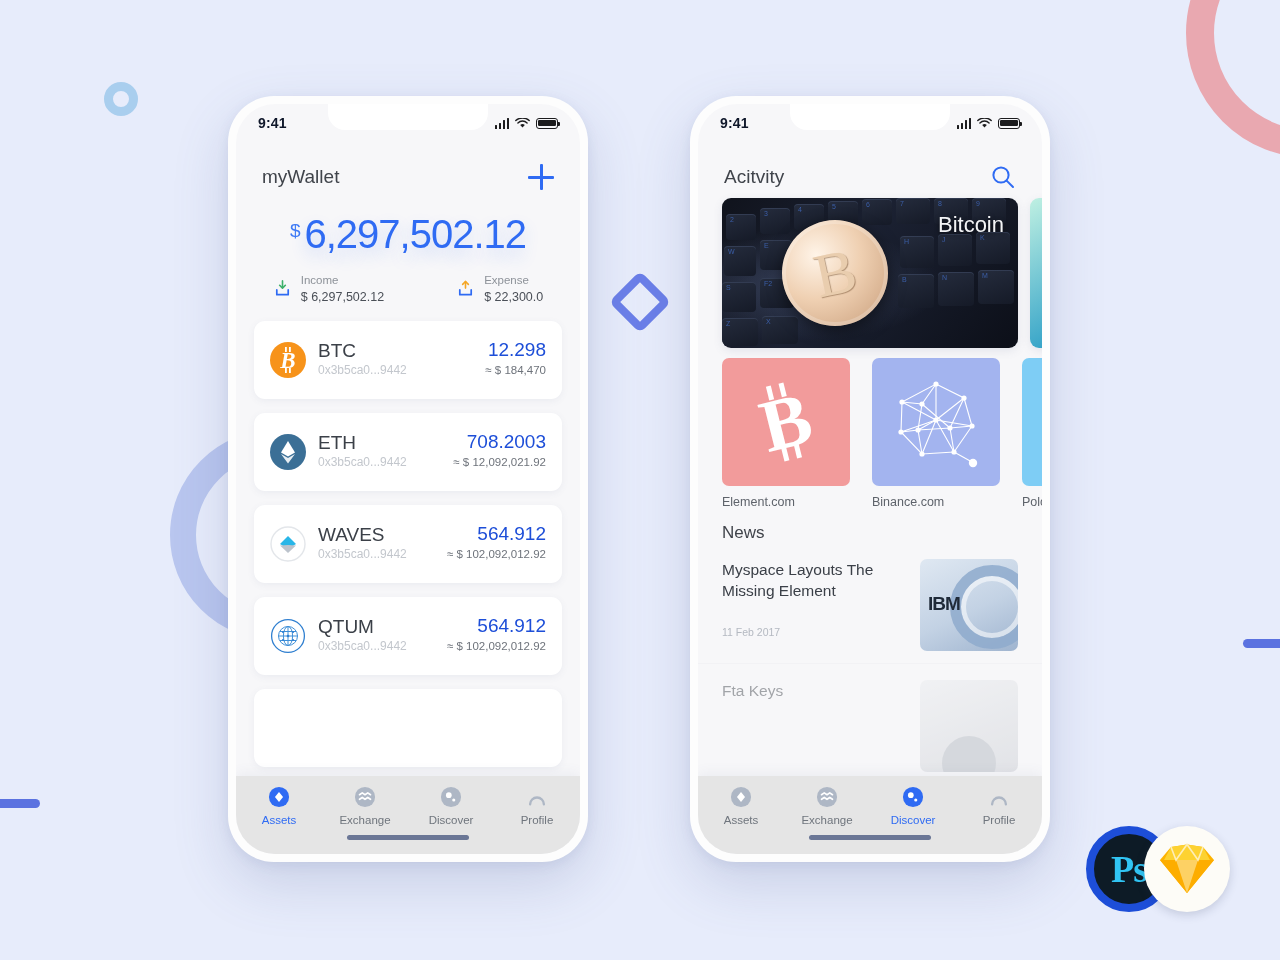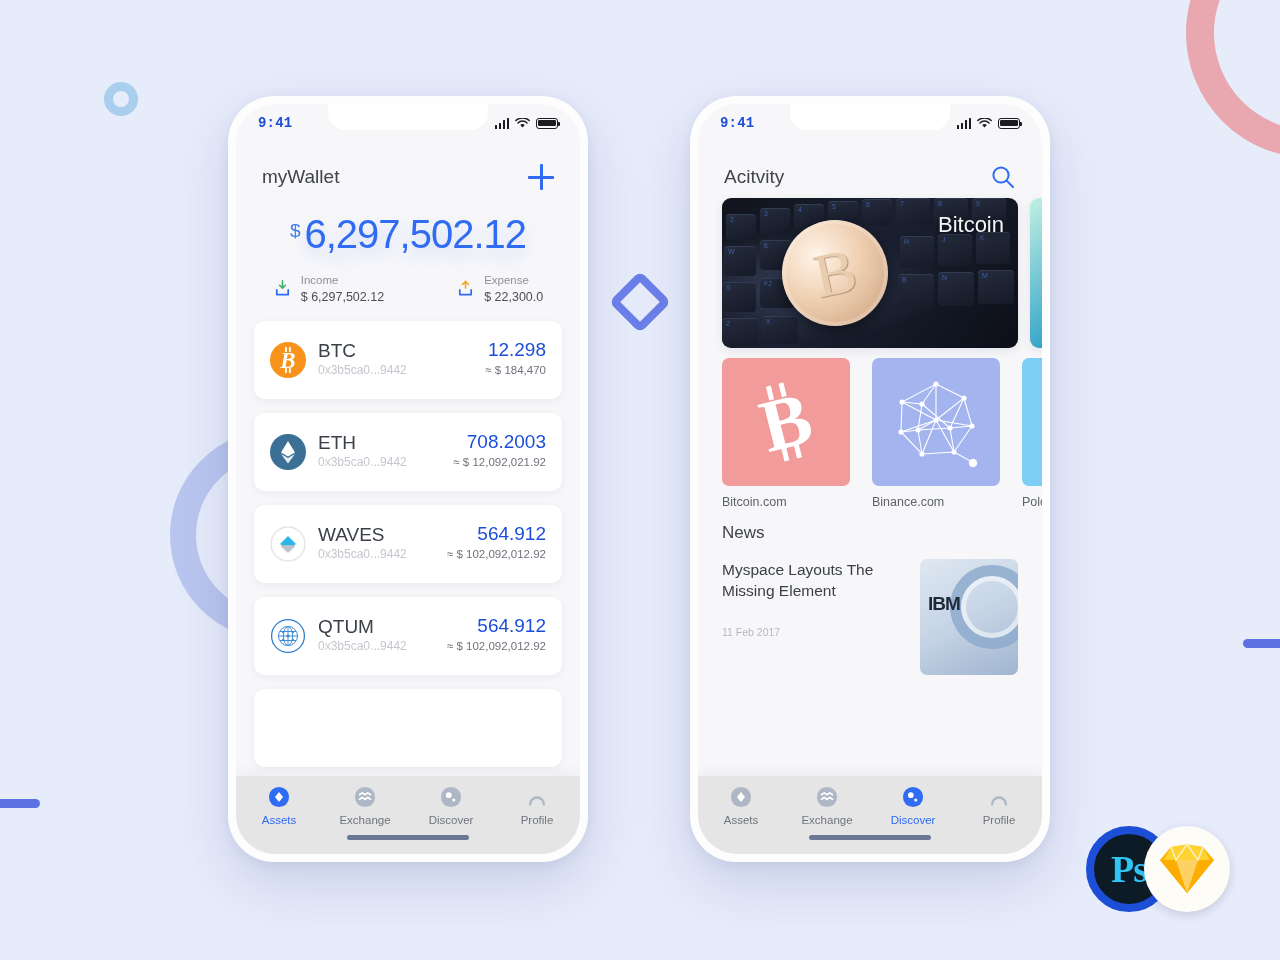--- a/index.html
+++ b/index.html
@@ -81,21 +81,21 @@
     width:160px; height:26px; background:#ffffff;
     border-radius:0 0 17px 17px; z-index:30;
   }
 
   
   .statusbar {
     height:38px; flex:0 0 38px;
     display:flex; align-items:center; justify-content:space-between;
     padding:0 22px; position:relative; z-index:20;
   }
-  .status-time { font-size:14px; font-weight:bold; color:#1d4ed8; letter-spacing:.2px;font-family:Liberation Mono, monospace; }
+  .status-time { font-size:14px; font-weight:bold; color:#0f172a; letter-spacing:.2px; }
   .status-icons { display:flex; align-items:center; gap:6px; }
   .sig { display:flex; align-items:flex-end; gap:1.5px; height:11px; }
   .sig i { width:2.5px; background:#1c1c1e; border-radius:.5px; display:block; }
   .sig i:nth-child(1){height:4px;} .sig i:nth-child(2){height:6px;}
   .sig i:nth-child(3){height:8.5px;} .sig i:nth-child(4){height:11px;}
   .batt {
     width:22px; height:11px; border:1.3px solid #1c1c1e;
     border-radius:3px; padding:1.3px; position:relative;
   }
   .batt::after {
@@ -222,21 +222,21 @@
   .rec-name { font-size:12.5px; color:#5e636b; margin-top:9px; white-space:nowrap; }
 
   .news-item {
     display:flex; align-items:flex-start; gap:14px;
     padding:16px 24px 12px; border-top:1px solid #eceef1; cursor:pointer;
   }
   .news-text { flex:1 1 auto; min-width:0; }
   .news-title { font-size:15.5px; color:#3b4048; line-height:1.38; }
   .news-date { font-size:10.5px; color:#b4b9c1; margin-top:24px; }
   .news-thumb {
-    flex:0 0 98px; height:116px; border-radius:7px; overflow:hidden; position:relative;
+    flex:0 0 98px; height:92px; border-radius:7px; overflow:hidden; position:relative;
     background:linear-gradient(155deg,#dfe8f2 0%,#c3d2e4 55%,#9fb4cf 100%);
     text-align:right;
   }
   .news-thumb-2 { background:linear-gradient(160deg,#e9ebee 0%,#c9ccd2 100%); }
   .thumb-ring {
     position:absolute; right:-16px; top:6px; width:84px; height:84px;
     border-radius:50%; border:11px solid rgba(142,170,205,.85);
     box-shadow:inset 0 0 0 5px rgba(255,255,255,.55);
   }
   .thumb-m {
@@ -553,21 +553,21 @@
             <svg width="72" height="82" viewBox="0 0 72 82">
               <g transform="rotate(-14 36 41)">
                 <text x="36" y="66" text-anchor="middle" font-size="74" font-weight="bold" font-family="Liberation Serif, serif" fill="#ffffff">B</text>
                 <rect x="25" y="2" width="5" height="14" fill="#ffffff"></rect>
                 <rect x="38" y="2" width="5" height="14" fill="#ffffff"></rect>
                 <rect x="25" y="64" width="5" height="15" fill="#ffffff"></rect>
                 <rect x="38" y="64" width="5" height="15" fill="#ffffff"></rect>
               </g>
             </svg>
           </div>
-          <div class="rec-name">Bitcoin.com</div>
+          <div class="rec-name">Element.com</div>
         </div>
 
         <div class="rec-item">
           <div class="rec-tile" style="background:#a3b4ef;">
             <svg width="96" height="96" viewBox="0 0 96 96">
               <g stroke="#ffffff" stroke-width="1.1" fill="none">
                 <path d="M48 10 L76 24 L84 52 L66 78 L34 80 L13 58 L14 28 Z"></path>
                 <path d="M48 10 L48 46 M76 24 L48 46 M84 52 L48 46 M66 78 L48 46 M34 80 L48 46 M13 58 L48 46 M14 28 L48 46"></path>
                 <path d="M14 28 L34 30 L48 10 M34 30 L30 56 L13 58 M30 56 L34 80 M30 56 L62 54 M62 54 L76 24 M62 54 L84 52 M62 54 L66 78 M34 30 L62 54 M30 56 L48 46"></path>
                 <path d="M66 78 L84 88"></path>
@@ -605,20 +605,28 @@
         <div class="news-text">
           <div class="news-title">Myspace Layouts The Missing Element</div>
           <div class="news-date">11 Feb 2017</div>
         </div>
         <div class="news-thumb">
           <div class="thumb-ring"></div>
           <div class="thumb-m">IBM</div>
         </div>
       </div>
 
+      <div class="news-item news-fade">
+        <div class="news-text">
+          <div class="news-title">Fta Keys</div>
+        </div>
+        <div class="news-thumb news-thumb-2">
+          <div class="thumb-av"></div>
+        </div>
+      </div>
     </div>
 
     <div class="tabbar">
       <div class="tab">
         <svg class="tab-icon" viewBox="0 0 24 24">
           <circle cx="12" cy="12" r="11" fill="#aeb7c5"></circle>
           <path d="M12 6.6 L16.4 12 L12 17.4 L7.6 12 Z" fill="#ffffff"></path>
         </svg>
         <div class="tab-label">Assets</div>
       </div>

